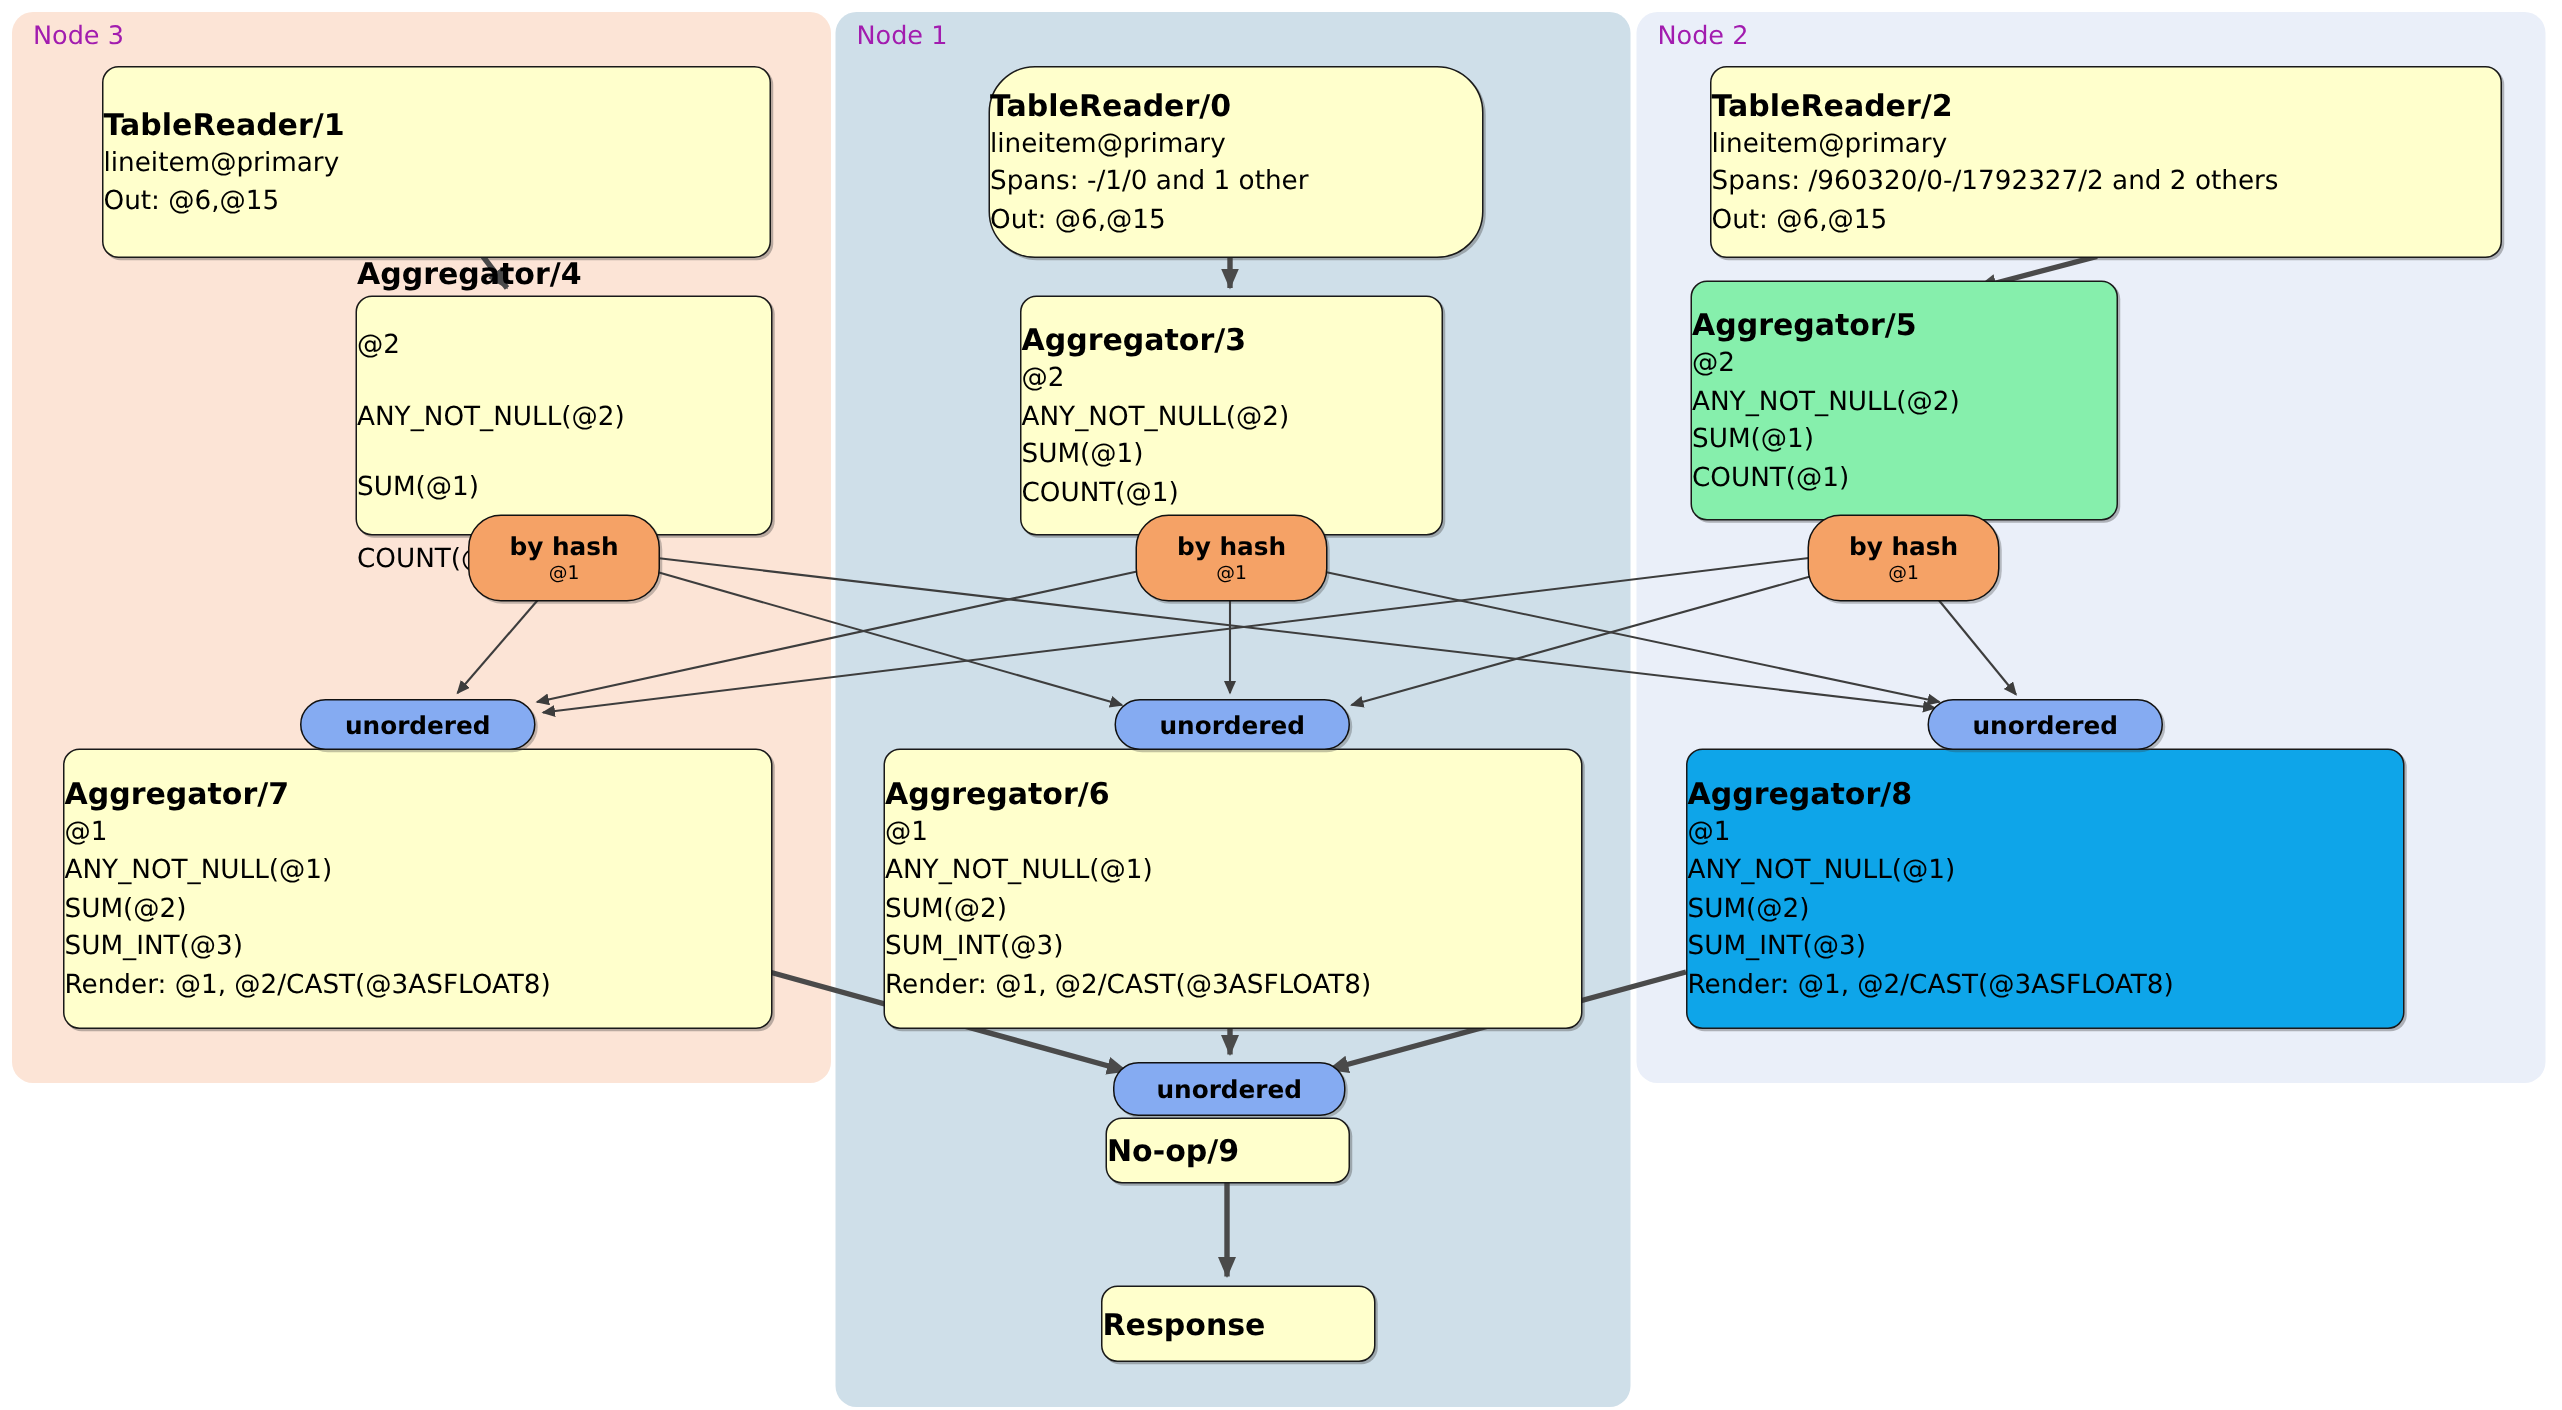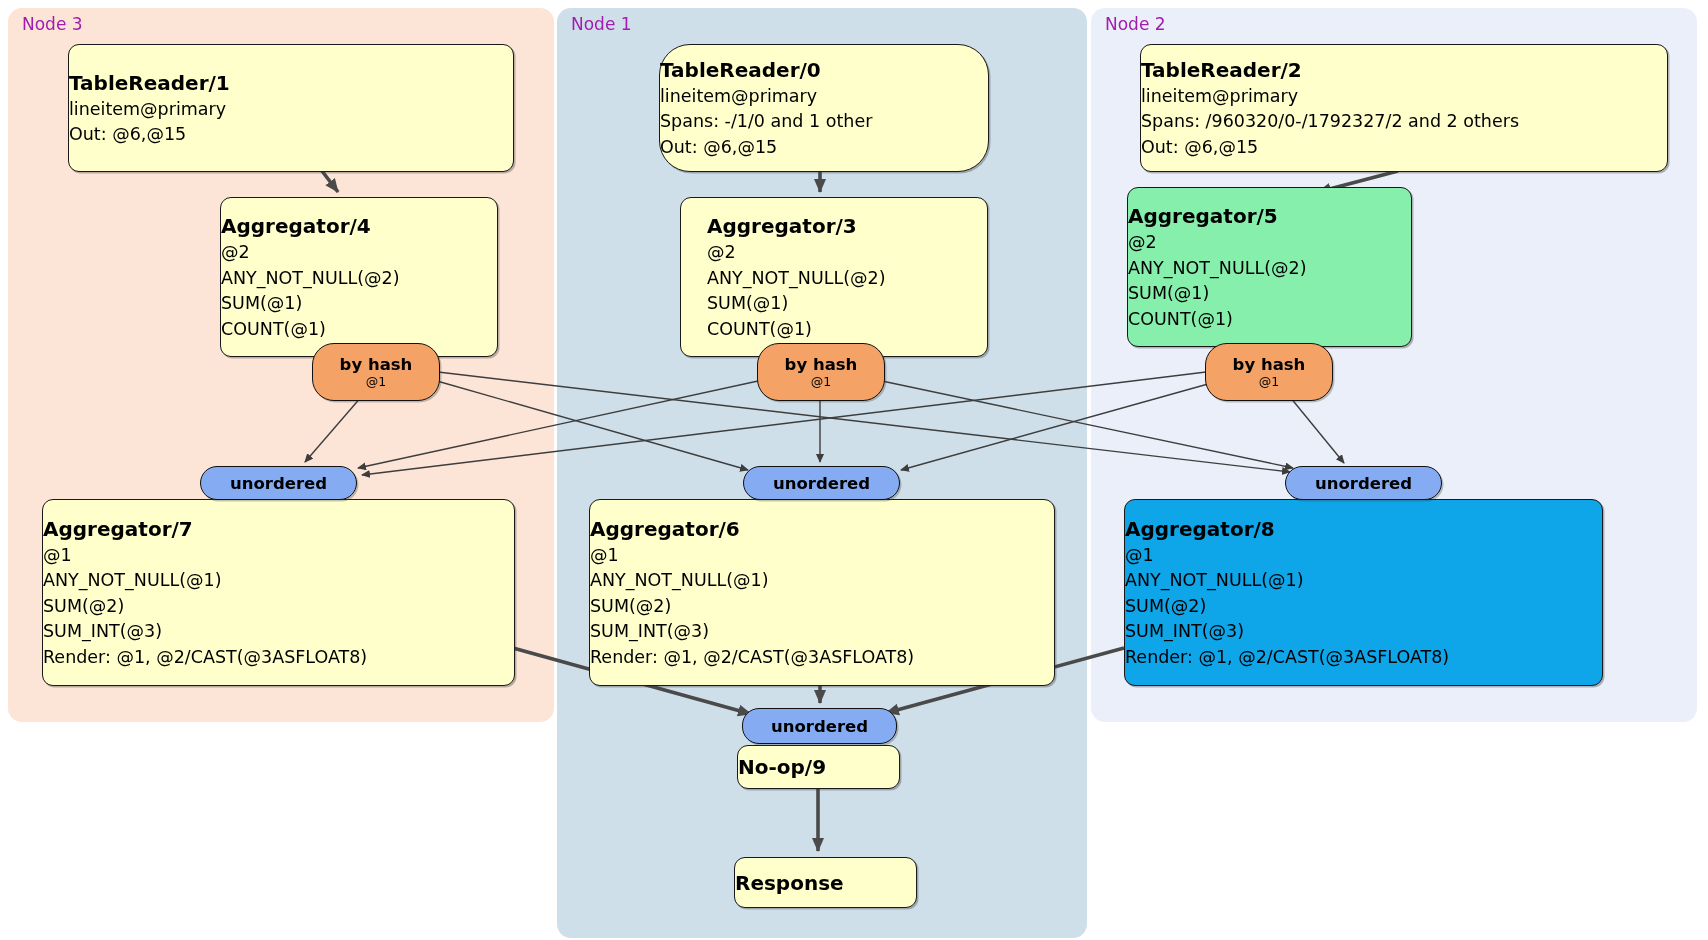--- a/index.html
+++ b/index.html
@@ -86,28 +86,28 @@
         <div class="box-line">lineitem@primary</div>
         <div class="box-line">Spans: -/1/0 and 1 other</div>
         <div class="box-line">Out: @6,@15</div>
       </div>
       <div class="plan-box" style="left: 1140px; top: 44px; width: 526px; height: 126px; background: rgb(255, 255, 204); border-color: rgb(25, 25, 25);">
         <div class="box-title">TableReader/2</div>
         <div class="box-line">lineitem@primary</div>
         <div class="box-line">Spans: /960320/0-/1792327/2 and 2 others</div>
         <div class="box-line">Out: @6,@15</div>
       </div>
-      <div class="plan-box" style="left: 220px; top: 197px; width: 276px; height: 158px; background: rgb(255, 255, 204); border-color: rgb(25, 25, 25);">
+      <div class="plan-box" style="left: 237px; top: 197px; width: 276px; height: 158px; background: rgb(255, 255, 204); border-color: rgb(25, 25, 25); gap: 22px;">
         <div class="box-title">Aggregator/4</div>
         <div class="box-line">@2</div>
         <div class="box-line">ANY_NOT_NULL(@2)</div>
         <div class="box-line">SUM(@1)</div>
         <div class="box-line">COUNT(@1)</div>
       </div>
-      <div class="plan-box" style="left: 680px; top: 197px; width: 280px; height: 158px; background: rgb(255, 255, 204); border-color: rgb(25, 25, 25); padding-left: 26px;">
+      <div class="plan-box" style="left: 680px; top: 197px; width: 280px; height: 158px; background: rgb(255, 255, 204); border-color: rgb(25, 25, 25);">
         <div class="box-title">Aggregator/3</div>
         <div class="box-line">@2</div>
         <div class="box-line">ANY_NOT_NULL(@2)</div>
         <div class="box-line">SUM(@1)</div>
         <div class="box-line">COUNT(@1)</div>
       </div>
       <div class="plan-box" style="left: 1127px; top: 187px; width: 283px; height: 158px; background: #86efac; border-color: rgb(25, 25, 25);">
         <div class="box-title">Aggregator/5</div>
         <div class="box-line">@2</div>
         <div class="box-line">ANY_NOT_NULL(@2)</div>

